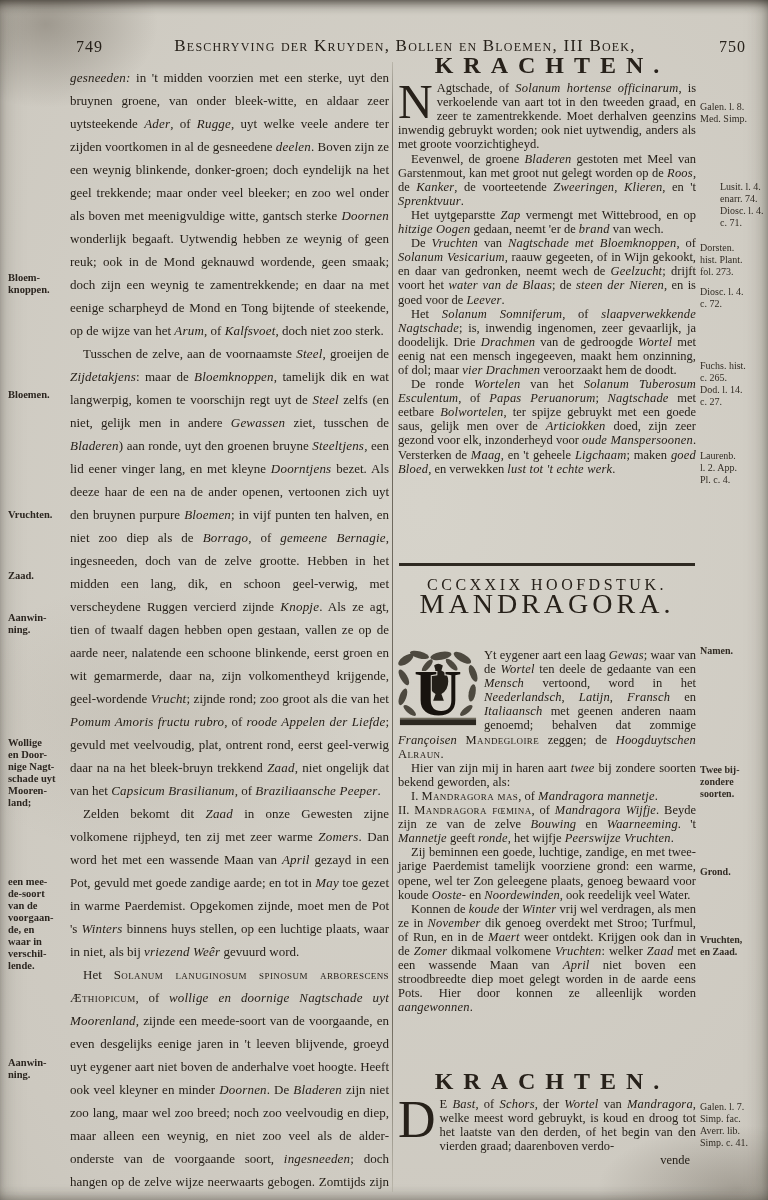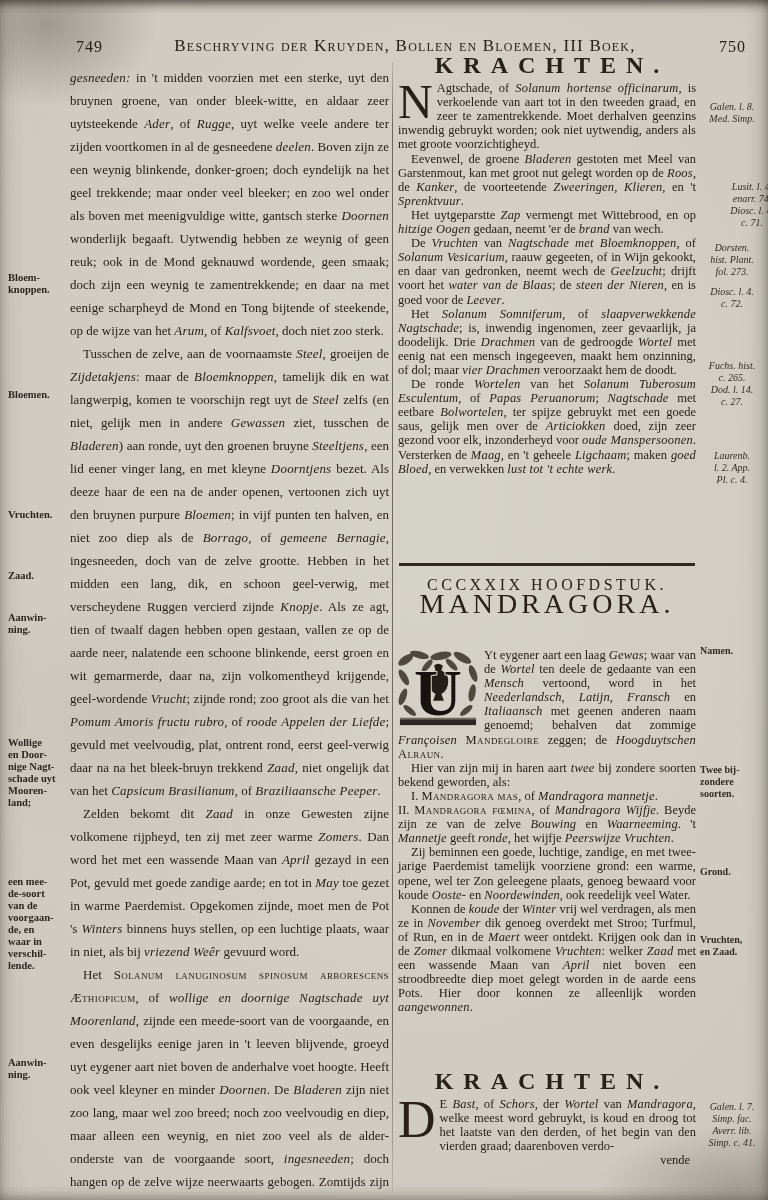--- a/index.html
+++ b/index.html
@@ -31,21 +31,21 @@
   .body-text p{margin:0;}
   .col-left{font-size:13px;line-height:23px;text-align:justify;}
   .col-right{font-size:12.5px;line-height:14.1px;text-align:justify;}
   .para{text-indent:13px;}
   .para.no-indent{text-indent:0;}
   .sc{font-variant:small-caps;letter-spacing:.4px;}
   i{letter-spacing:.2px;}
   .note{position:absolute;white-space:pre-line;line-height:12px;}
   .left-note{left:8px;width:58px;font-size:10.5px;font-weight:bold;color:#2c2620;}
   .right-note{left:700px;width:64px;font-size:10px;color:#322c24;}
-  .right-note.cite{font-style:italic;text-align:center;}
+  .right-note.cite{}
   .right-note.label{font-style:normal;font-weight:bold;}
   .krachten{font-size:24px;letter-spacing:10px;text-align:center;text-indent:10px;
     margin:0 0 9px 0;white-space:nowrap;}
   .sec1{position:absolute;top:0;left:0;right:0;}
   .sec-rule{position:absolute;top:505px;left:1px;right:1px;height:2.5px;background:#2f2a22;}
   .chap-num{position:absolute;top:520px;left:0;right:0;text-align:center;
     font-size:16px;letter-spacing:3.5px;white-space:nowrap;}
   .chap-title{position:absolute;top:539px;left:0;right:0;text-align:center;
     font-size:28px;letter-spacing:4px;white-space:nowrap;}
   .sec2{position:absolute;top:590px;left:0;right:0;}

